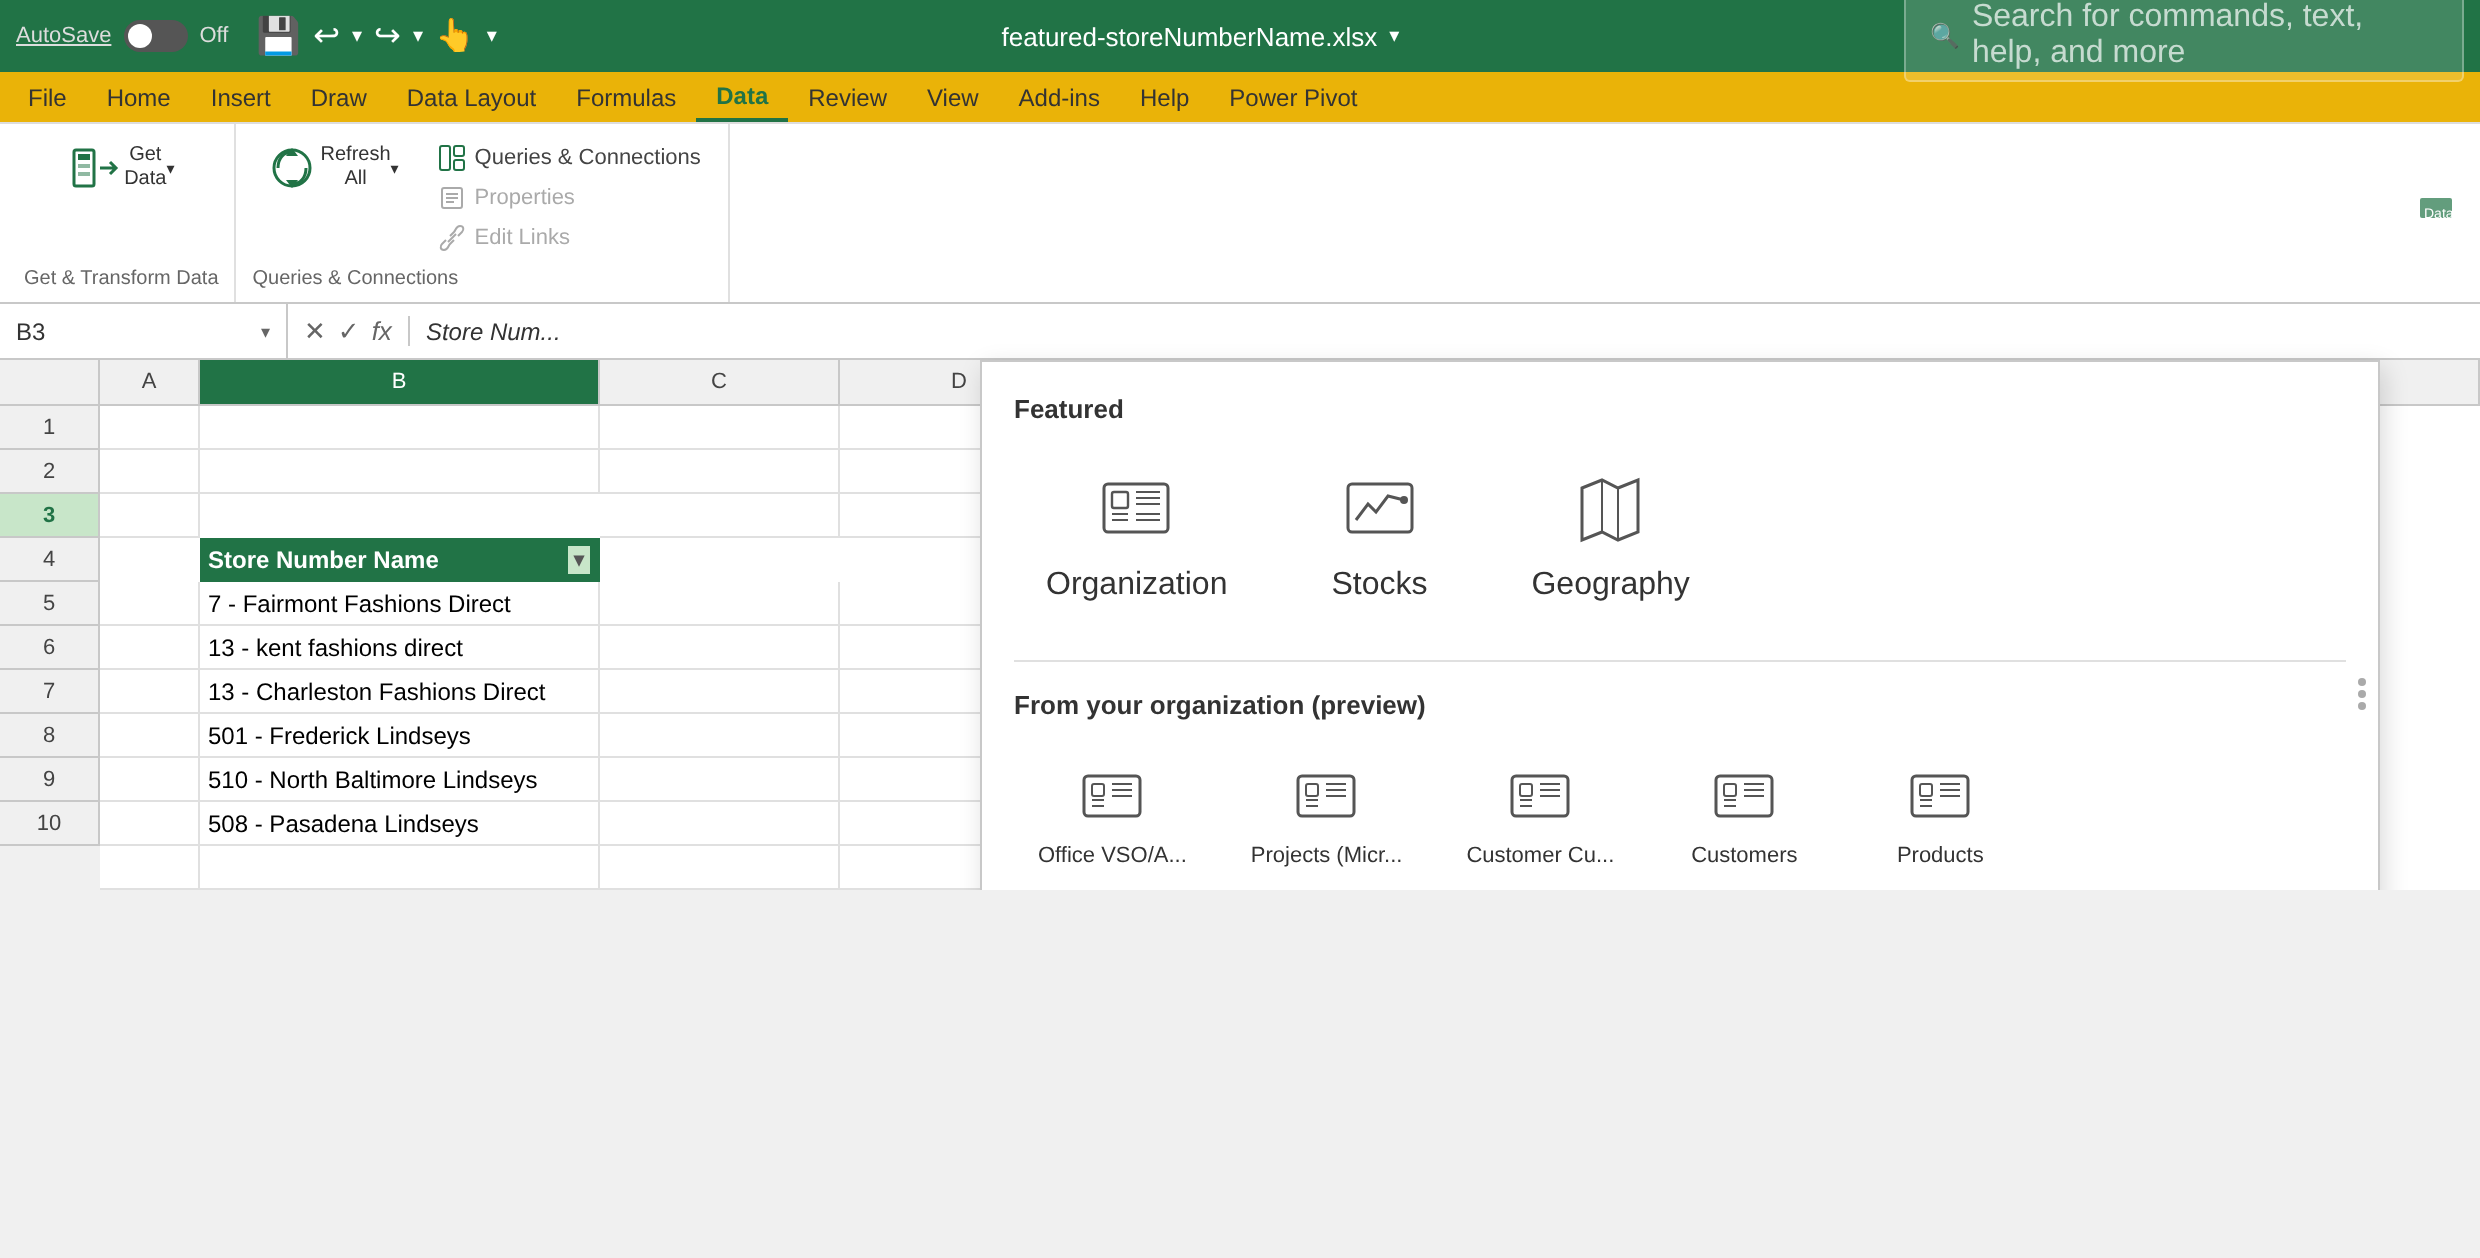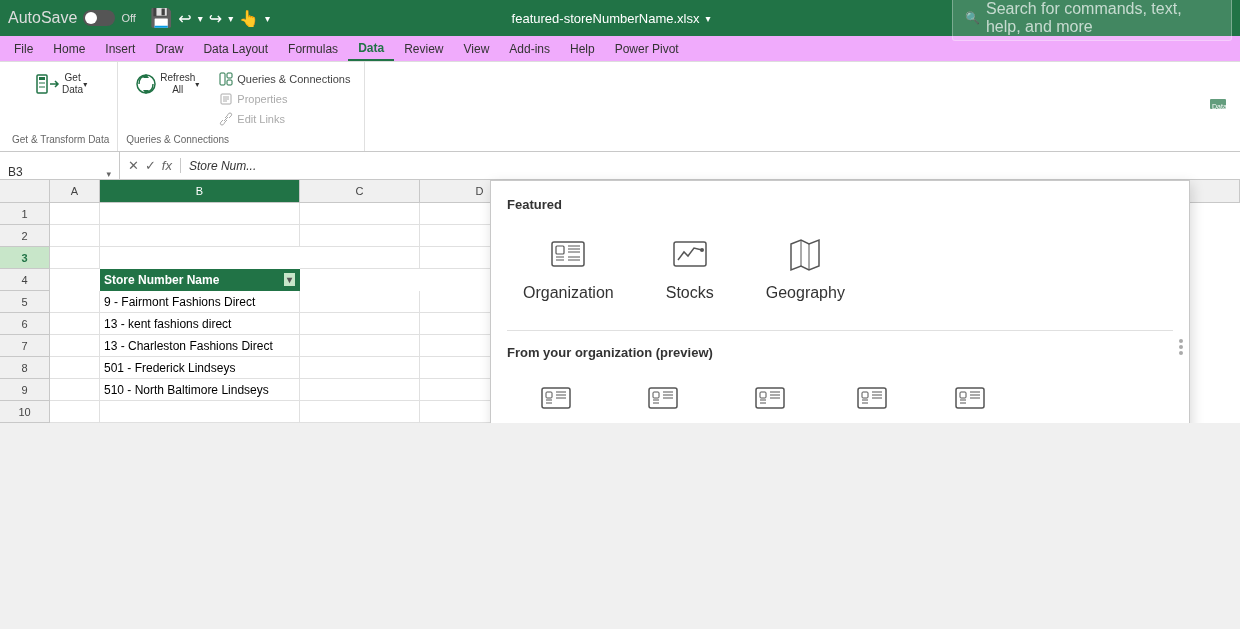--- a/index.html
+++ b/index.html
@@ -37,21 +37,21 @@
       font-size: 12px;
       width: 280px;
       display: flex;
       align-items: center;
       gap: 6px;
     }
     .search-box span { color: rgba(255,255,255,0.7); }
 
     
     .menu-bar {
-      background: #f0abfc;
+      background: #eab308;
       border-bottom: 1px solid #ddd;
       height: 26px;
       display: flex;
       align-items: center;
       padding: 0 4px;
     }
     .menu-item {
       padding: 2px 10px;
       cursor: pointer;
       font-size: 12px;
@@ -112,27 +112,27 @@
 
     
     .formula-bar {
       background: #fff;
       border-bottom: 1px solid #c8c8c8;
       height: 28px;
       display: flex;
       align-items: center;
     }
     .name-box {
-      width: 120px;
+      width: 144px;
       border-right: 1px solid #c8c8c8;
       padding: 0 8px;
       font-size: 12px;
       height: 100%;
       display: flex;
-      align-items: flex-end;
+      align-items: center;
       gap: 4px;
     }
     .formula-content { flex: 1; padding: 0 8px; font-size: 12px; color: #333; font-style: italic; }
 
     
     .spreadsheet-container { display: flex; flex-direction: column; background: #fff; position: relative; }
     .col-headers { display: flex; background: #f0f0f0; border-bottom: 1px solid #c8c8c8; }
     .corner-cell { width: 50px; min-width: 50px; border-right: 1px solid #c8c8c8; background: #f0f0f0; }
     .col-header {
       border-right: 1px solid #c8c8c8;
@@ -270,21 +270,21 @@
     .more-option-label { font-size: 13px; color: #333; }
 
     
     svg { display: block; }
   </style>
 </head>
 <body>
 
 <div class="title-bar">
   <div class="title-bar-left">
-    <span style="font-size:16px;color:#ddd;">AutoSave</span>
+    <span style="font-size:11px;color:#ddd;text-decoration:underline;">AutoSave</span>
     <div class="toggle-off"></div>
     <span style="font-size:11px;color:#ddd;">Off</span>
     <span style="font-size:18px; margin-left:8px;">💾</span>
     <span style="font-size:16px;">↩</span>
     <span style="font-size:10px;">▾</span>
     <span style="font-size:16px;">↪</span>
     <span style="font-size:10px;">▾</span>
     <span style="font-size:16px;">👆</span>
     <span style="font-size:10px;">▾</span>
   </div>
@@ -466,21 +466,21 @@
           <div class="cell col-c"></div>
           <div class="cell col-d"></div>
           <div class="cell col-e"></div>
           <div class="cell" style="width:120px;"></div>
           <div class="cell" style="flex:1;"></div>
         </div>
 
         <div class="grid-row">
           <div class="cell col-a"></div>
           <div class="cell col-b">
-              <span>9 - Fairmont Fashions Direct</span>
+              <span>7 - Fairmont Fashions Direct</span>
             </div>
           <div class="cell col-c"></div>
           <div class="cell col-d"></div>
           <div class="cell col-e"></div>
           <div class="cell" style="width:120px;"></div>
           <div class="cell" style="flex:1;"></div>
         </div>
 
         <div class="grid-row">
           <div class="cell col-a"></div>
@@ -523,20 +523,31 @@
           <div class="cell col-b">
               <span>510 - North Baltimore Lindseys</span>
             </div>
           <div class="cell col-c"></div>
           <div class="cell col-d"></div>
           <div class="cell col-e"></div>
           <div class="cell" style="width:120px;"></div>
           <div class="cell" style="flex:1;"></div>
         </div>
 
+        <div class="grid-row">
+          <div class="cell col-a"></div>
+          <div class="cell col-b">
+              <span>508 - Pasadena Lindseys</span>
+            </div>
+          <div class="cell col-c"></div>
+          <div class="cell col-d"></div>
+          <div class="cell col-e"></div>
+          <div class="cell" style="width:120px;"></div>
+          <div class="cell" style="flex:1;"></div>
+        </div>
 
         <div class="grid-row">
           <div class="cell col-a"></div>
           <div class="cell col-b"></div>
           <div class="cell col-c"></div>
           <div class="cell col-d"></div>
           <div class="cell col-e"></div>
           <div class="cell" style="width:120px;"></div>
           <div class="cell" style="flex:1;"></div>
         </div>

